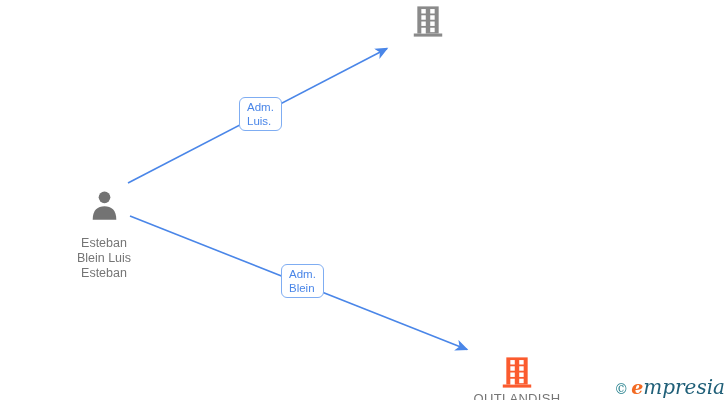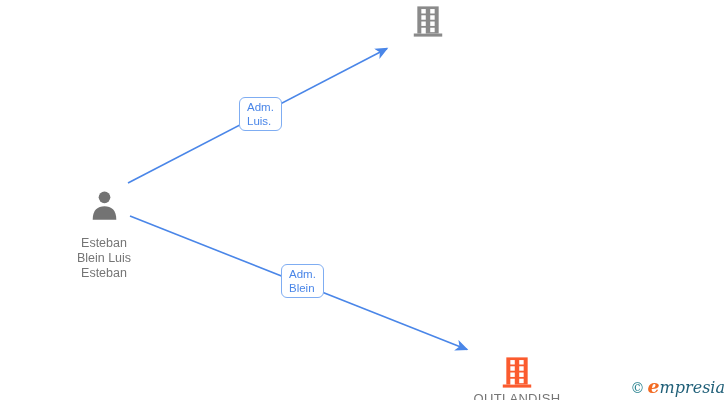--- a/index.html
+++ b/index.html
@@ -73,21 +73,21 @@
     color: var(--c-wmorange, #f26a22);
     font-family: "DejaVu Serif", serif;
     font-style: italic;
     font-weight: bold;
     font-size: 19px;
   }
   .wm-rest {
     color: var(--c-wmdark, #1f5f78);
     font-family: "DejaVu Serif", serif;
     font-style: italic;
-    font-size: 16px;
+    font-size: 20px;
   }
 </style>
 </head>
 <body>
 
 <div class="canvas">
 
   <svg class="edges-layer" width="728" height="400" viewBox="0 0 728 400">
     <defs>
       <marker id="arrow" viewBox="0 0 10 8" refX="8" refY="4" markerWidth="9" markerHeight="8" orient="auto-start-reverse">

